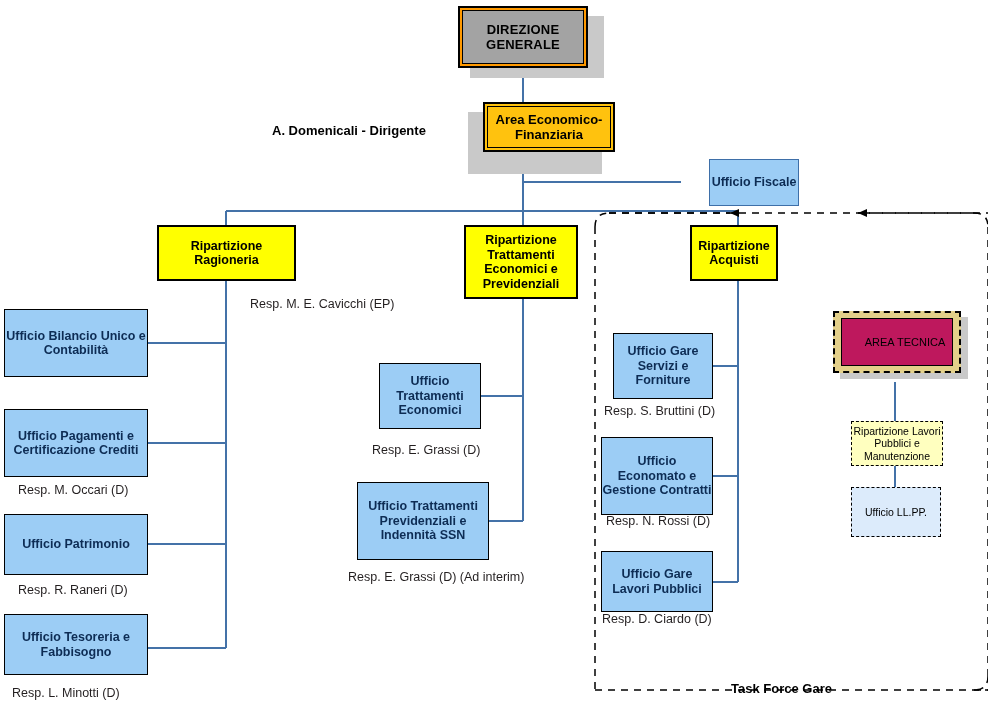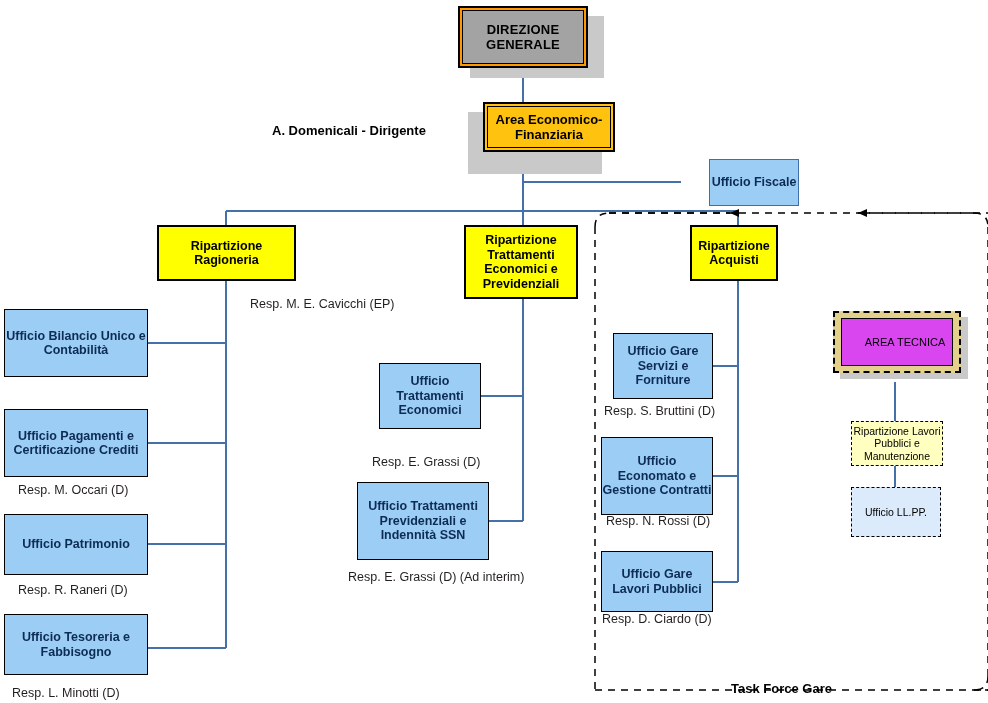--- a/index.html
+++ b/index.html
@@ -49,21 +49,21 @@
     background:#9CCDF5;border:1px solid #3E6FA8;
     color:#0D2C54;font-weight:bold;font-size:12.5px;margin-left:28px;
   }
   .n-tecnica{
     background:#E3D08A;border:2px dashed #000;
     color:#000;font-weight:normal;font-size:11px;
     z-index:3;
   }
   .n-tecnica-inner{
     position:absolute;left:6px;top:5px;right:6px;bottom:5px;
-    border:1.6px solid #000;background:#d946ef;
+    border:1.6px solid #000;background:#be185d;
     display:flex;align-items:center;justify-content:center;padding-left:16px;
   }
   .n-paleyellow{
     background:#FFFFBF;border:1.4px dashed #000;
     color:#000;font-weight:normal;font-size:10.5px;
   }
   .n-paleblue{
     background:#DCEBFB;border:1.4px dashed #000;
     color:#000;font-weight:normal;font-size:10.5px;
   }
@@ -207,21 +207,21 @@
     <span>Ufficio LL.PP.</span>
   </div>
 
   <div class="caption-bold" style="left:272px;top:123px;">A. Domenicali - Dirigente</div>
 
   <div class="caption" style="left:250px;top:297px;">Resp. M. E. Cavicchi (EP)</div>
   <div class="caption" style="left:18px;top:483px;">Resp. M. Occari  (D)</div>
   <div class="caption" style="left:18px;top:583px;">Resp. R. Raneri (D)</div>
   <div class="caption" style="left:12px;top:686px;">Resp. L. Minotti  (D)</div>
 
-  <div class="caption" style="left:372px;top:443px;margin-top:12px;">Resp. E. Grassi  (D)</div>
+  <div class="caption" style="left:372px;top:443px;">Resp. E. Grassi  (D)</div>
   <div class="caption" style="left:348px;top:570px;">Resp. E. Grassi  (D) (Ad interim)</div>
 
   <div class="caption" style="left:604px;top:404px;">Resp. S. Bruttini  (D)</div>
   <div class="caption" style="left:606px;top:514px;">Resp. N. Rossi  (D)</div>
   <div class="caption" style="left:602px;top:612px;">Resp. D. Ciardo (D)</div>
 
   <div class="caption-bold" style="left:731px;top:681px;">Task Force Gare</div>
 
 </div>
 

